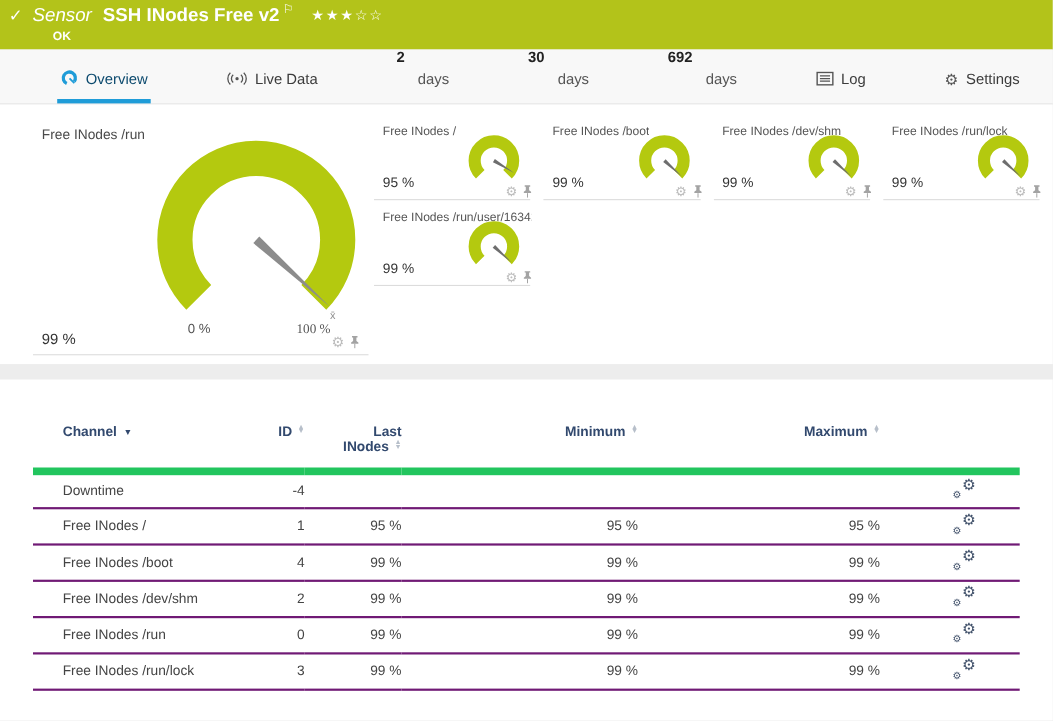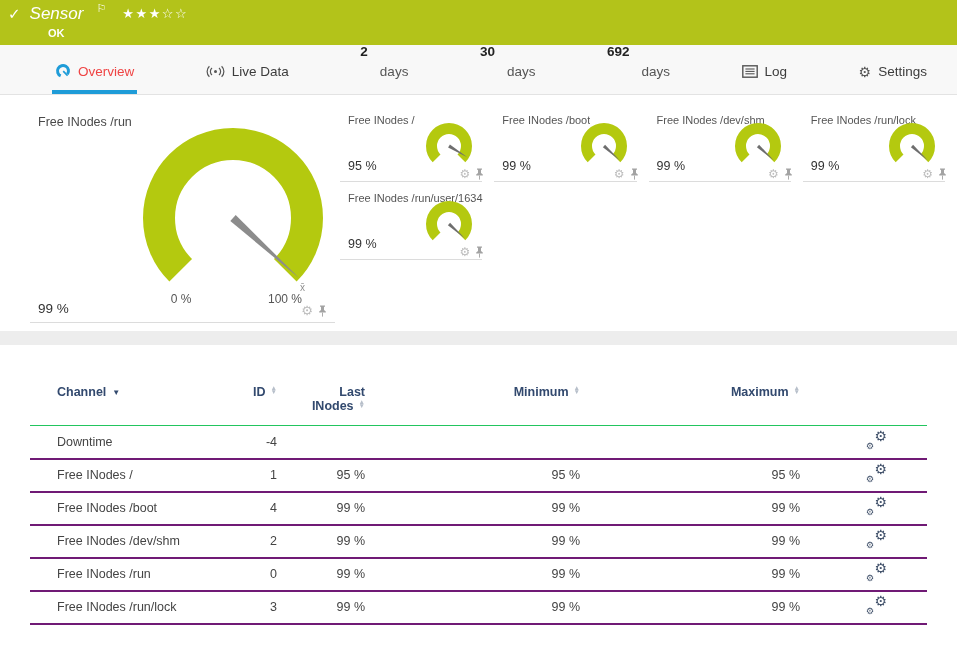--- a/index.html
+++ b/index.html
@@ -18,33 +18,33 @@
   .hdr-flag { color:#fff; font-size:11px; position:relative; top:-7px; margin-left:3px; }
   .hdr-stars { color:#fff; font-size:13px; letter-spacing:1.5px; margin-left:16px; position:relative; top:-1px; }
   .hdr-status { position:absolute; left:48px; top:27px; color:#fff; font-size:11px; font-weight:bold; }
 
   
   .tabs { position:absolute; top:45px; left:0; width:957px; height:50px; background:#f8f8f8;
           border-bottom:1px solid #e3e3e3; display:flex; align-items:flex-end;
           justify-content:space-between; padding:0 27px 0 52px; }
   .tab { display:flex; align-items:center; gap:7px; font-size:13.5px; color:#3c3c3c;
          padding:0 3px 11px; border-bottom:4px solid transparent; cursor:pointer; }
-  .tab.active { border-bottom-color:#1f9cd8; color:#ef4444; }
+  .tab.active { border-bottom-color:#1f9cd8; color:#0c4a6e; }
   .tab .ticon { display:inline-flex; align-items:center; }
   .tab-num { font-weight:bold; color:#222; }
   .tab-sub { color:#555; margin-left:5px;margin-top:40px; }
   .gear-glyph { font-size:14px; color:#555; line-height:1; }
 
   
   .panel1 { position:absolute; top:95px; left:0; width:957px; height:236px; background:#fff; }
   .big-tile { position:absolute; left:30px; top:15px; width:305px; height:213px; border-bottom:1px solid #dcdcdc; }
   .big-title { position:absolute; left:8px; top:5px; font-size:12.5px; color:#4a4a4a; }
   .big-gauge-box { position:absolute; left:88px; top:16px; width:230px; height:180px; }
   .scale-min { position:absolute; left:129px; top:182px; width:44px; text-align:center; font-size:12px; color:#555; }
-  .scale-max { position:absolute; left:227px; top:182px; width:56px; text-align:center; font-size:12px; color:#555; }
+  .scale-max { position:absolute; left:227px; top:182px; width:56px; text-align:center; font-size:12px; color:#555;font-family:Liberation Serif, serif; }
   .big-value { position:absolute; left:8px; bottom:6px; font-size:13.5px; color:#333; }
   .xbar { position:absolute; left:270px; top:172px; font-size:10px; color:#8f8f8f; }
   .tile-icons { position:absolute; display:inline-flex; gap:5px; align-items:center; }
   .big-tile .tile-icons { right:8px; bottom:5px; }
   .tgear { font-size:13px; color:#bdbdbd; line-height:1; cursor:pointer; }
   .tpin { display:inline-flex; cursor:pointer; }
 
   .small-tiles { position:absolute; left:340px; top:15px; width:617px;
                  display:grid; grid-template-columns:repeat(4,1fr); row-gap:6px; }
   .stile { position:relative; height:72px; margin-right:12px; border-bottom:1px solid #dcdcdc; }
@@ -53,21 +53,21 @@
   .sgauge { position:absolute; right:2px; top:10px; }
   .svalue { position:absolute; left:8px; bottom:8px; font-size:12.5px; color:#333; }
   .stile .tile-icons { right:-2px; bottom:1px; }
   .stile .tgear { font-size:12px; }
 
   
   .panel2 { position:absolute; top:345px; left:0; width:957px; height:310px; background:#fff; }
   table { position:absolute; left:30px; top:38px; width:897px; border-collapse:collapse; table-layout:fixed; }
   col.c1{width:190px} col.c2{width:57px} col.c3{width:88px} col.c4{width:215px} col.c5{width:220px} col.c6{width:127px}
   th { color:#32496e; font-size:12.5px; font-weight:bold; vertical-align:top; padding:2px 0 12px; }
-  thead tr { border-bottom:1px solid #22c55e; }
+  thead tr { border-bottom:7px solid #22c55e; }
   th.l { text-align:left; padding-left:27px; }
   th.r { text-align:right; }
   td { font-size:12.5px; color:#444; height:33px; padding:0; }
   td.c-ch { padding-left:27px; }
   td.num { text-align:right; }
   td.c-set { text-align:right; padding-right:40px; }
   tbody tr { border-bottom:2px solid #701a75; cursor:pointer; }
   .sort { display:inline-block; vertical-align:2px; margin-left:5px; }
   .sort i { display:block; font-style:normal; font-size:6.5px; line-height:4.5px; color:#b7bfca; }
   .caret { font-size:8px; color:#32496e; margin-left:6px; vertical-align:1px; }
@@ -76,20 +76,21 @@
   .gears .g1 { position:absolute; right:0; top:-3px; font-size:14px; color:#42526b; line-height:1; }
   .gears .g2 { position:absolute; left:0; bottom:-2px; font-size:9px; color:#42526b; line-height:1; }
 </style>
 </head>
 <body>
 
 <div class="hdr">
   <div class="hdr-line">
     <span class="hdr-check">✓</span>
     <span class="hdr-kind">Sensor</span>
+    <span class="hdr-title">SSH INodes Free v2</span>
     <span class="hdr-flag">⚐</span>
     <span class="hdr-stars"><span>★★★</span><span>☆☆</span></span>
   </div>
   <div class="hdr-status">OK</div>
 </div>
 
 <div class="tabs">
   <div class="tab active">
     <span class="ticon">
       <svg width="16" height="16" viewBox="0 0 16 16">

